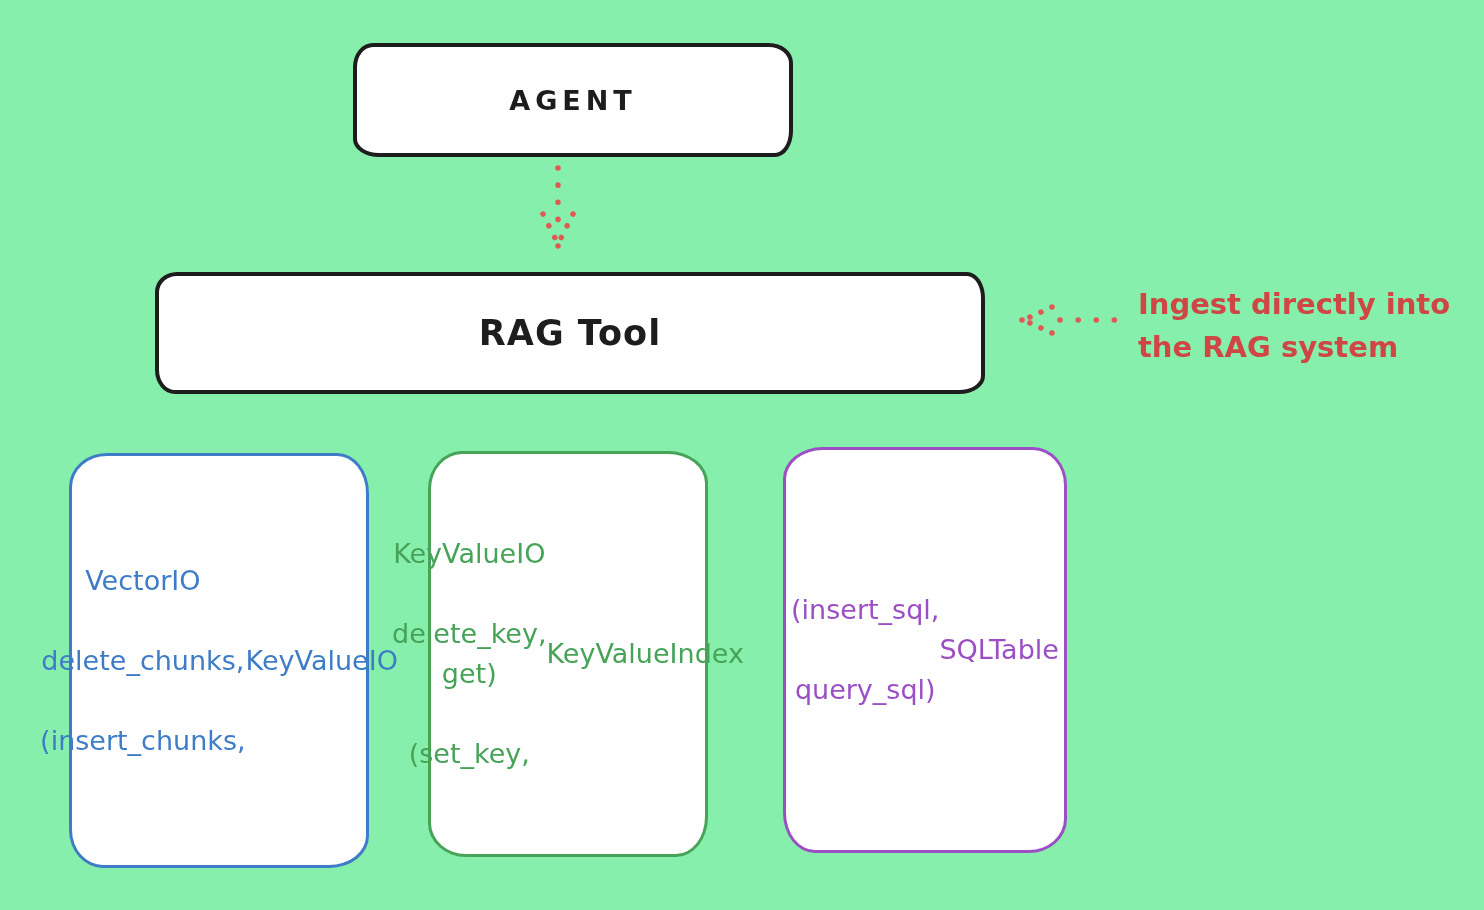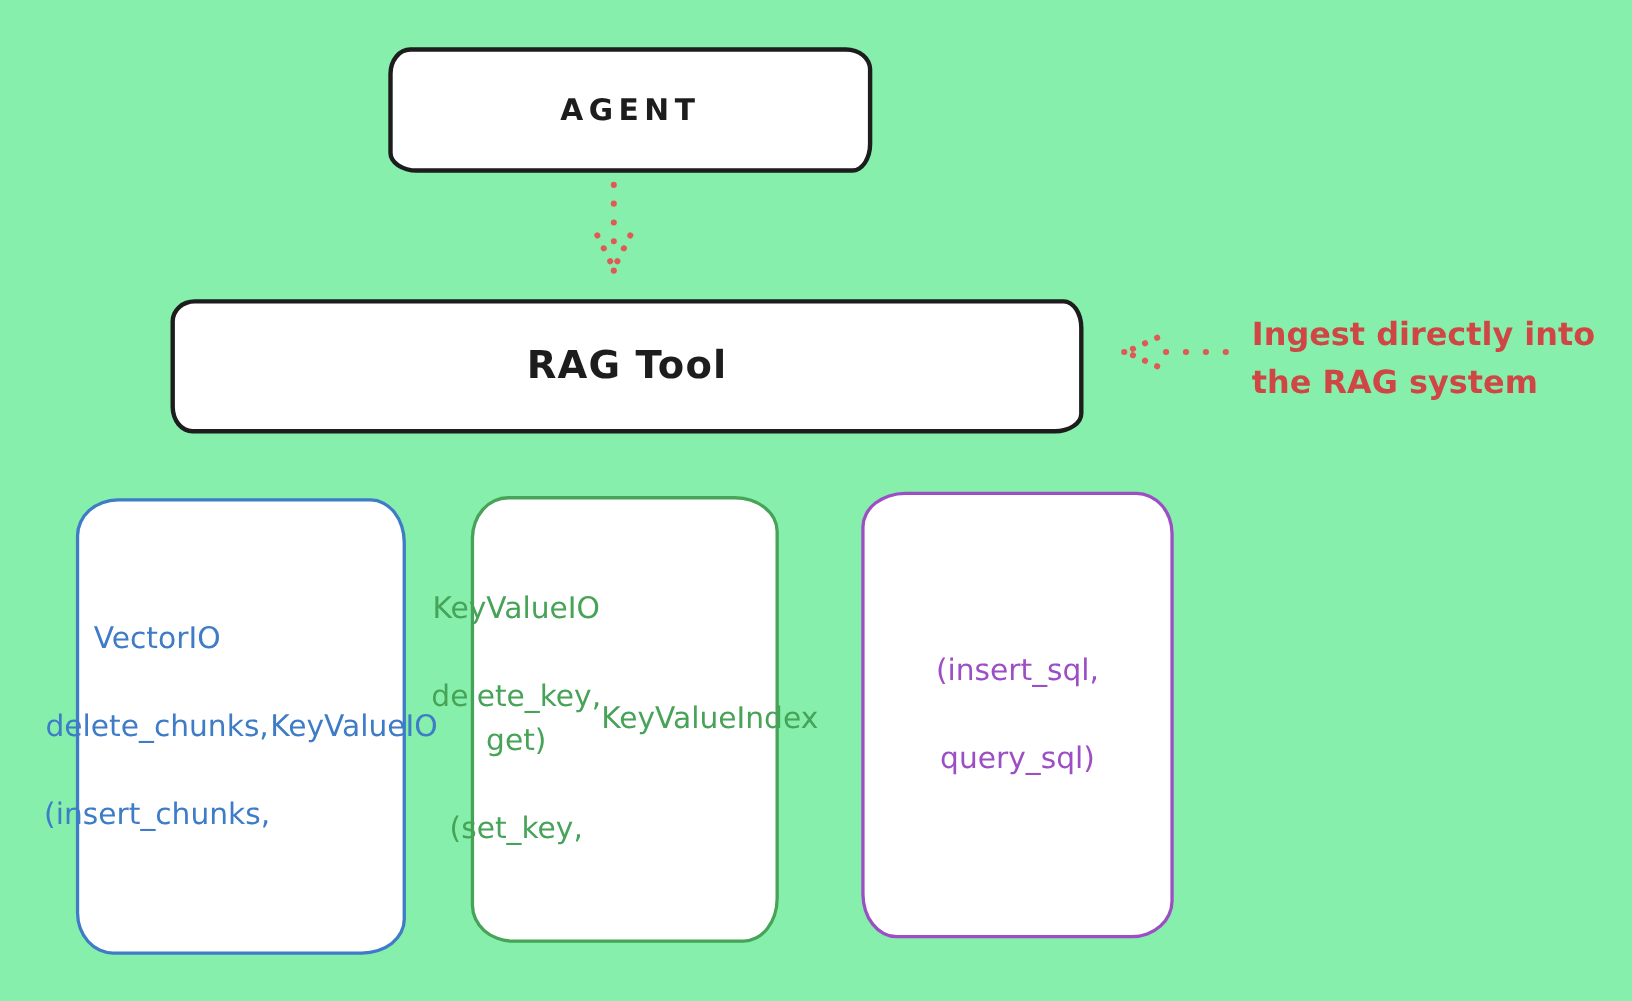--- a/index.html
+++ b/index.html
@@ -140,15 +140,16 @@
       <div>(set_key,</div>
     </div>
     <div class="index-label">KeyValueIndex</div>
   </div>
 
   <div class="box card" id="relational-card">
     <div class="fn-block">
       <div>(insert_sql,</div>
       <div>query_sql)</div>
     </div>
+    <div class="index-label">SQLTable</div>
   </div>
 
 </div>
 
 </body></html>

